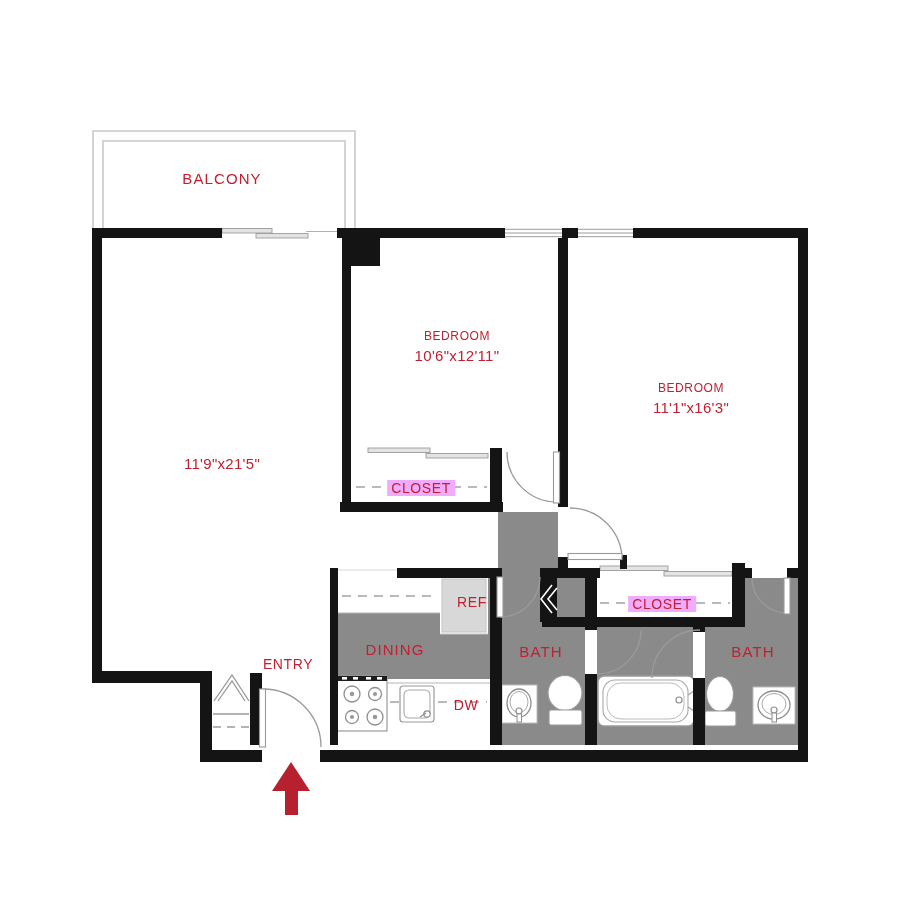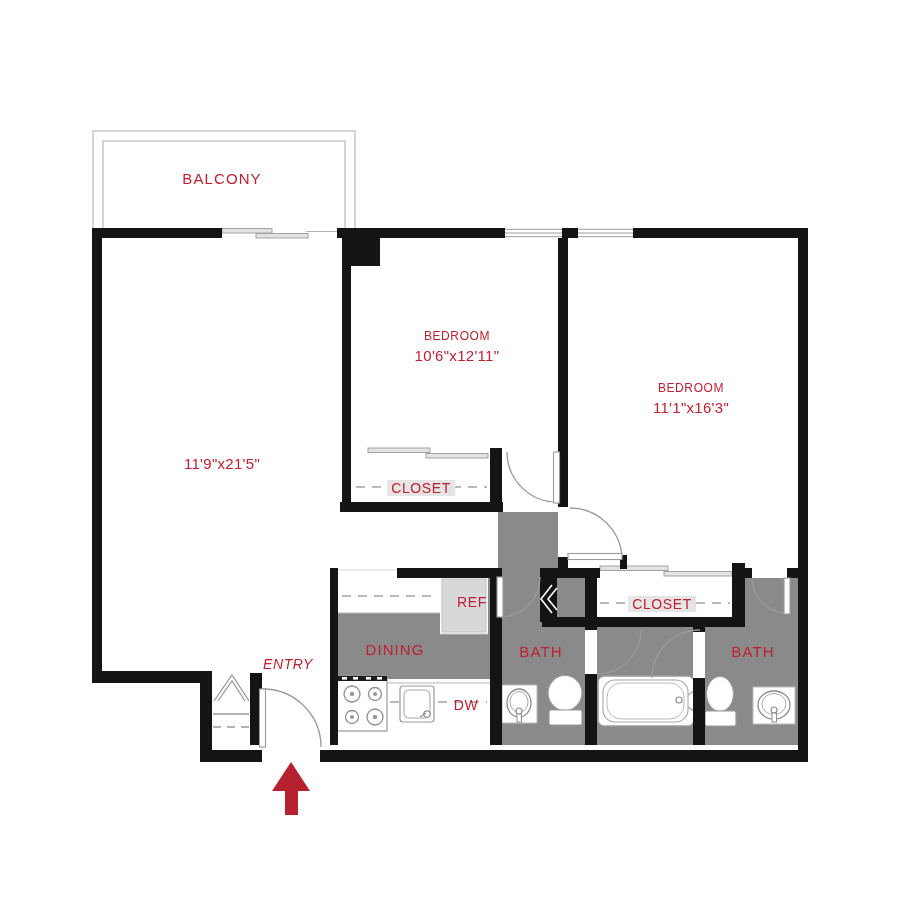--- a/index.html
+++ b/index.html
@@ -18,21 +18,21 @@
     color:var(--accent-red);
     white-space:nowrap;
     letter-spacing:.6px;
     font-weight:400;
     text-align:center;
   }
   .lbl-16{font-size:12px;}
   .lbl-15{font-size:15px;}
   .lbl-14{font-size:14px;}
   .dims{letter-spacing:.3px;}
-  .on-white-bg{background:#e5e5e5;padding:0 4px;}
+  .on-white-bg{background:#f0abfc;padding:0 4px;}
   .ls-wide{letter-spacing:1.1px;}
 </style>
 </head>
 <body>
 
 <div class="plan">
   <svg width="900" height="900" viewBox="0 0 900 900">
 
     <g fill="var(--floor)">
       <rect x="498" y="512" width="60" height="66"></rect>
@@ -250,14 +250,14 @@
   <div class="room-label lbl-14 on-white-bg" style="left:421px;top:488px;">CLOSET</div>
   <div class="room-label lbl-14 on-white-bg" style="left:662px;top:604px;">CLOSET</div>
 
   <div class="room-label lbl-15 ls-wide" style="left:395px;top:649px;">DINING</div>
   <div class="room-label lbl-14" style="left:472px;top:602px;">REF</div>
   <div class="room-label lbl-14" style="left:466px;top:705px;text-align:center;">DW</div>
 
   <div class="room-label lbl-15 ls-wide" style="left:541px;top:651px;">BATH</div>
   <div class="room-label lbl-15 ls-wide" style="left:753px;top:651px;">BATH</div>
 
-  <div class="room-label lbl-14" style="left:288px;top:664px;font-style:italic;">ENTRY</div>
+  <div class="room-label lbl-14" style="left:288px;top:664px;">ENTRY</div>
 </div>
 
 </body></html>

